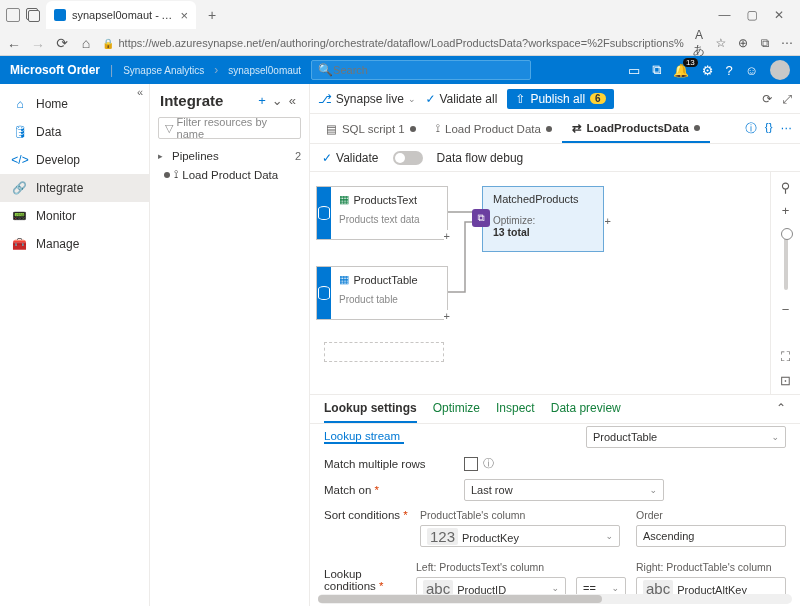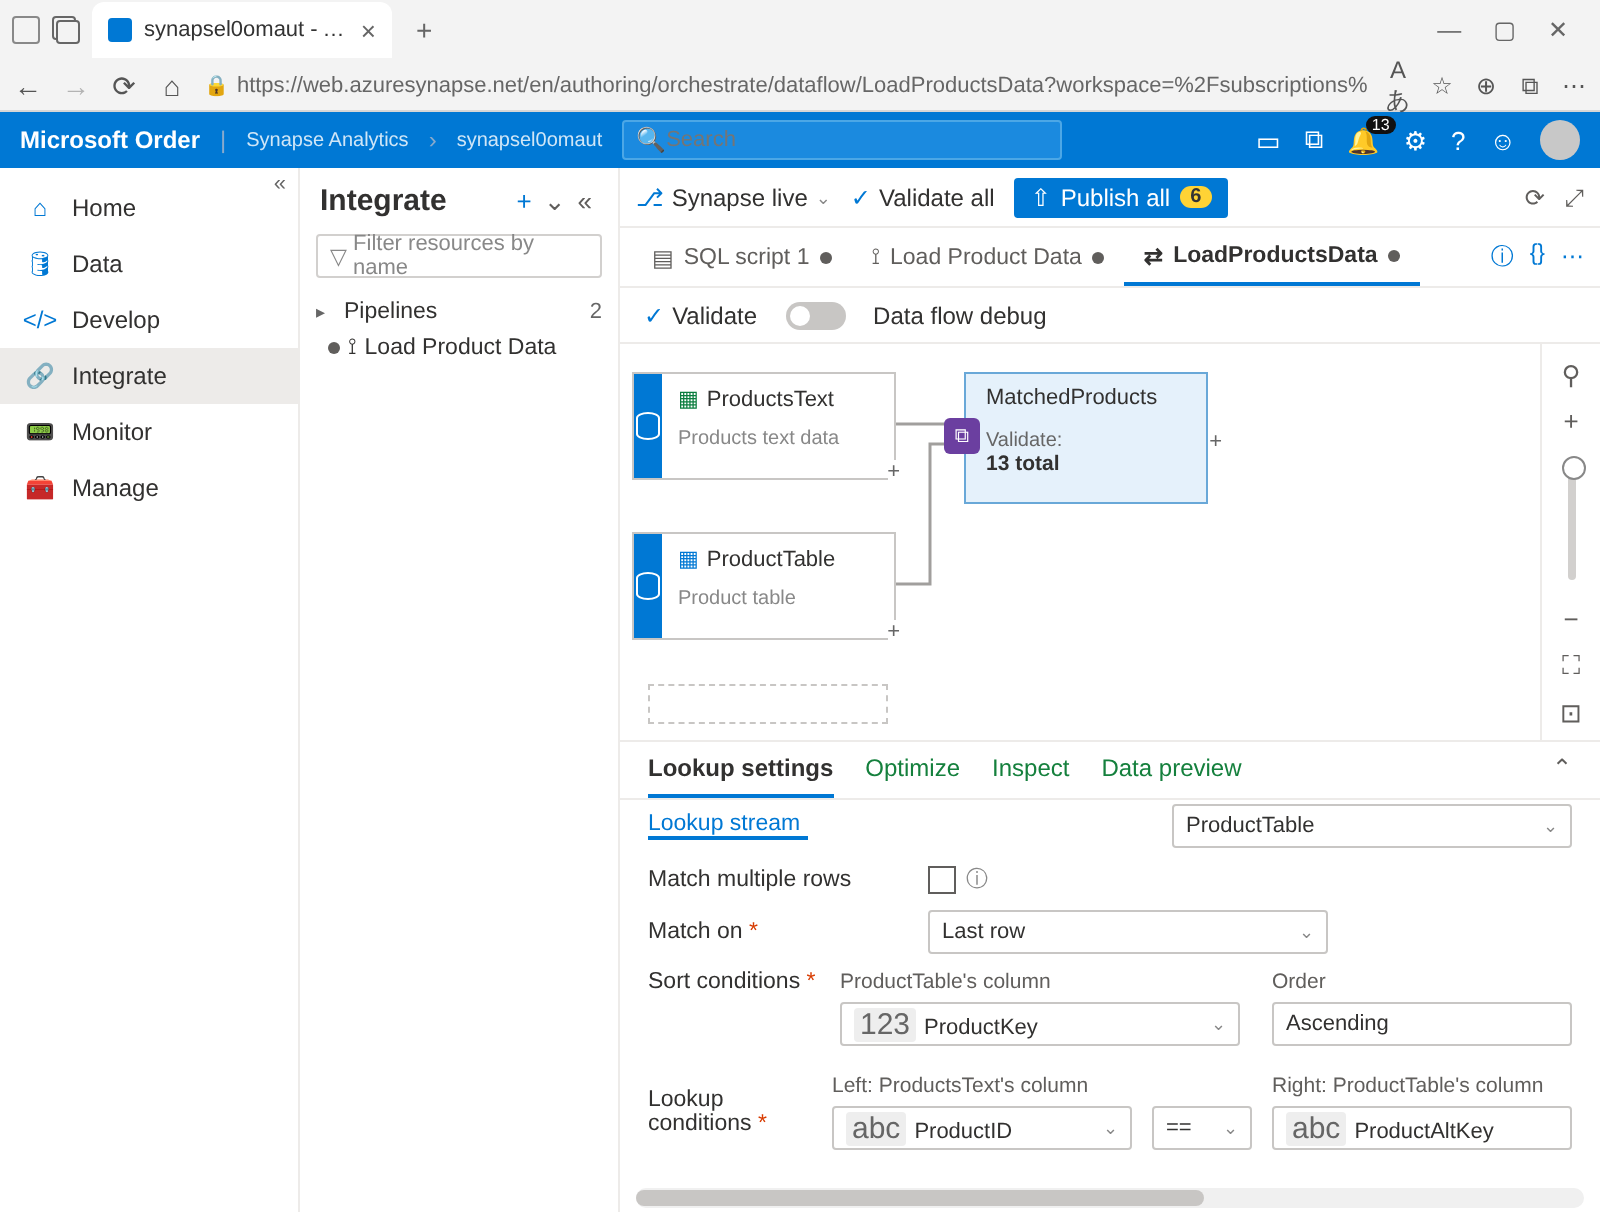--- a/index.html
+++ b/index.html
@@ -86,21 +86,21 @@
 .matched-shape { position:relative; width:120px; height:64px; clip-path: polygon(0 0, 88% 0, 100% 50%, 88% 100%, 0 100%); padding:6px 10px; font-size:10.5px; }
 .m-ico { position:absolute; left:-11px; top:22px; width:18px; height:18px; background:#6b3fa0; border-radius:3px; color:#fff; font-size:10px; display:flex; align-items:center; justify-content:center; }
 
 .gutter { width:30px; background:#fff; border-left:1px solid #edebe9; display:flex; flex-direction:column; align-items:center; padding-top:8px; gap:8px; color:#605e5c; font-size:13px; }
 .gutter .slider { width:4px; height:60px; background:#d2d0ce; border-radius:2px; position:relative; margin:4px 0;}
 .gutter .slider::after { content:""; position:absolute; top:-2px; left:-3px; width:10px; height:10px; border:1px solid #888; border-radius:50%; background:#fff; }
 
 .conn { position:absolute; stroke:#a19f9d; fill:none; stroke-width:1.5px; }
 
 
-.settings { height:236px; background:#fff; border-top:1px solid #edebe9; display:flex; flex-direction:column; overflow:hidden; }
+.settings { height:212px; background:#fff; border-top:1px solid #edebe9; display:flex; flex-direction:column; overflow:hidden; }
 .set-tabs { display:flex; gap:16px; padding:6px 14px 0; font-size:12px; border-bottom:1px solid #edebe9; }
 .set-tab { padding-bottom:6px; cursor:pointer; color:#15803d; }
 .set-tab.active { color:#323130; border-bottom:2px solid #0078d4; font-weight:600; }
 .set-collapse { margin-left:auto; color:#605e5c; }
 .set-body { padding:8px 14px; overflow-y:hidden; font-size:11.5px; flex:1; position:relative; }
 .form-row { display:flex; align-items:center; margin:8px 0; }
 .form-label { width:140px; color:#323130; }
 .req::after { content:" *"; color:#d83b01; }
 .select { border:1px solid #c8c6c4; border-radius:2px; height:22px; display:flex; align-items:center; padding:0 6px; font-size:11px; background:#fff; min-width:150px; justify-content:space-between; gap:8px; }
 .select .caret { color:#888; font-size:9px; }
@@ -306,21 +306,21 @@
                 <span>ProductTable</span>
               </div>
             <div class="node-sub">Product table</div>
           </div>
           <span class="node-plus">+</span>
         </div>
         <div class="matched" style="left:172px; top:14px">
           <span class="m-ico">⧉</span>
           <div class="matched-shape">
             <div style="font-size:11px">MatchedProducts</div>
-            <div style="color:#666;margin-top:10px;font-size:10px">Validate:</div>
+            <div style="color:#666;margin-top:10px;font-size:10px">Optimize:</div>
             <div style="font-weight:600;font-size:10.5px">13 total</div>
           </div>
           <span class="node-plus" style="right:-8px;bottom:24px">+</span>
         </div>
         <div style="position:absolute; left:14px; top:170px; width:120px; height:20px; border:1px dashed #c8c6c4"></div>
       </div>
       <div class="gutter">
         <span>⚲</span>
         <span>+</span>
         <div class="slider"></div>

